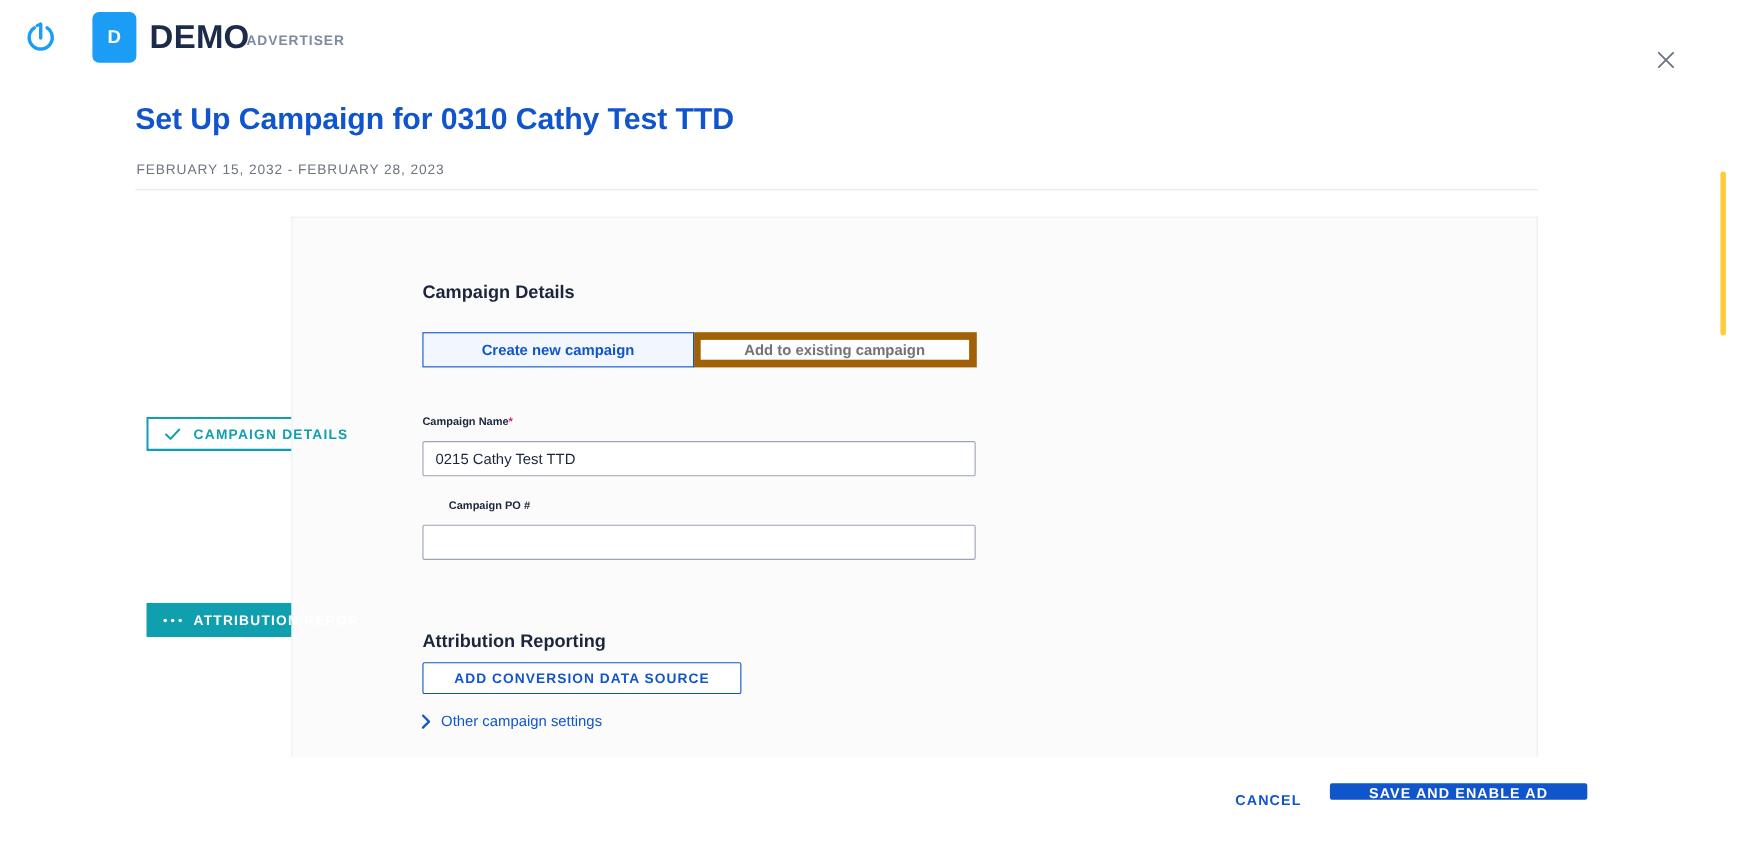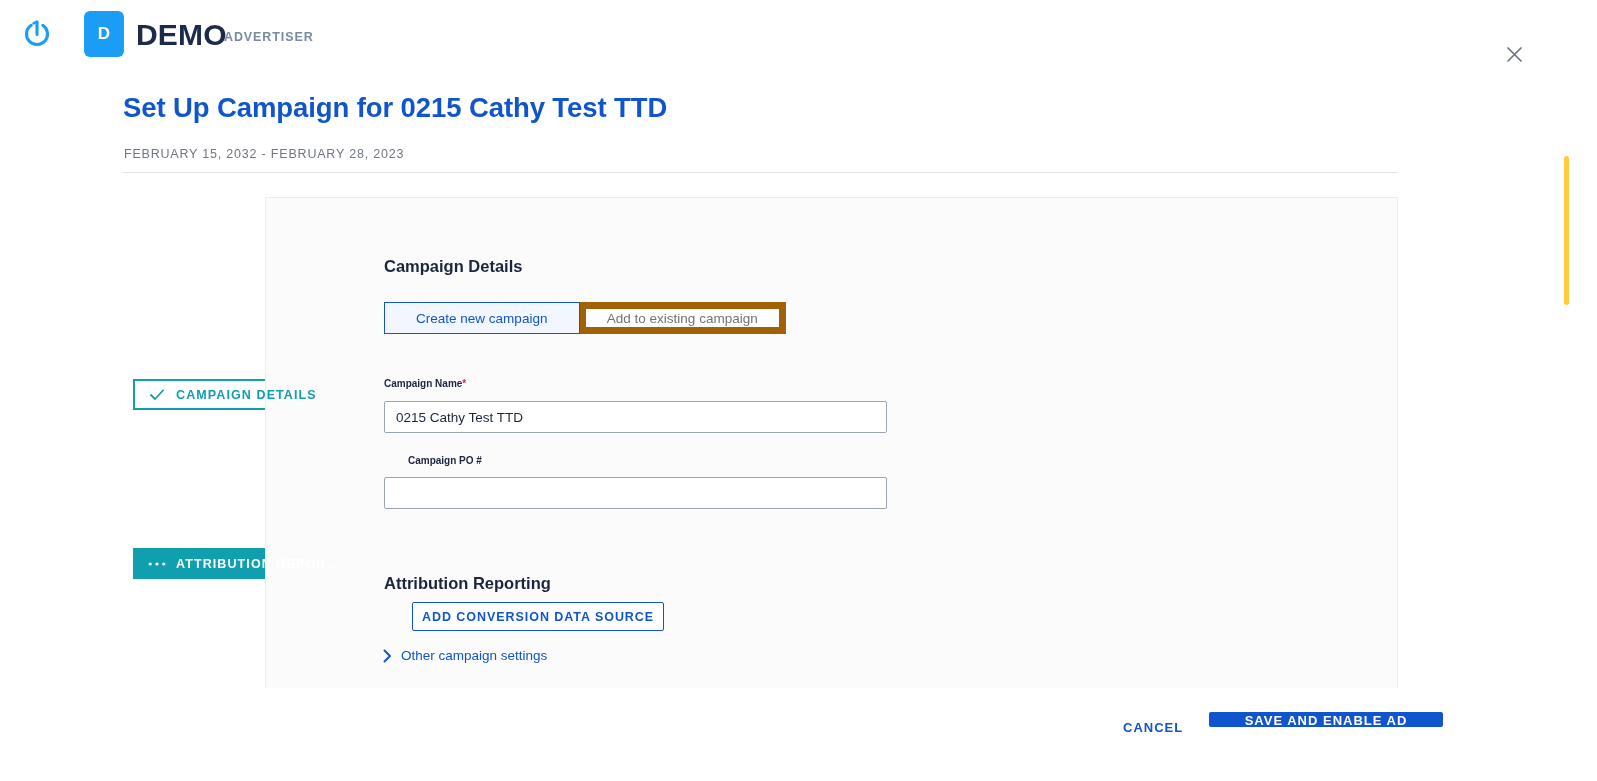--- a/index.html
+++ b/index.html
@@ -149,22 +149,23 @@
     font-weight: bold;
     color: #1b253c;
   }
   .title-campaign { left: 384px; top: 257px; }
   .title-attribution { left: 384px; top: 574px; }
 
   
   .segmented {
     position: absolute;
     left: 384px; top: 302px;
-    width: 402px; height: 32px;
-    display: flex;
+    width: 504px; height: 32px;
+    display: flex;
+    font-weight: bold;
   }
   .seg-btn {
     flex: 1;
     display: flex;
     align-items: center;
     justify-content: center;
     font-size: 13.5px;
     cursor: pointer;
     background: #ffffff;
     border: 7px solid #a16207;
@@ -203,31 +204,30 @@
     outline: none;
   }
   .input-name { top: 401px; }
   .input-po   { top: 477px; }
 
   
   .outline-btn {
     position: absolute;
     left: 384px; top: 602px;
     height: 29px;
-    padding: 0 9px;
+    padding: 0 28px;
     background: #ffffff;
     border: 1px solid #1155cc;
     border-radius: 2px;
     color: #1155cc;
     font-family: "Liberation Sans", sans-serif;
     font-size: 12.5px;
     font-weight: bold;
     letter-spacing: .95px;
     cursor: pointer;
-    margin-left: 28px;
   }
 
   
   .disclosure {
     position: absolute;
     left: 383px; top: 648px;
     display: flex;
     align-items: center;
     cursor: pointer;
     color: #1155cc;
@@ -297,21 +297,21 @@
     <div class="brand-name">DEMO</div>
     <div class="brand-sub">ADVERTISER</div>
 
     <div class="close-btn">
       <svg width="17" height="17" viewBox="0 0 17 17">
         <path d="M2 2 L15 15 M15 2 L2 15" stroke="#6b7488" stroke-width="1.7" stroke-linecap="round"></path>
       </svg>
     </div>
   </div>
 
-  <div class="page-title">Set Up Campaign for 0215 Cathy Test TTD</div>
+  <div class="page-title">Set Up Campaign for 0310 Cathy Test TTD</div>
   <div class="page-daterange">FEBRUARY 15, 2032 - FEBRUARY 28, 2023</div>
   <div class="header-rule"></div>
 
   <div class="step step-done">
     <svg class="arrow-svg" viewBox="0 0 212 31" preserveAspectRatio="none">
       <path d="M1,1 L196,1 L211,15.5 L196,30 L1,30 Z" fill="#ffffff" stroke="#0f9fae" stroke-width="2"></path>
     </svg>
     <span class="step-icon">
       <svg width="14" height="12" viewBox="0 0 14 12">
         <path d="M1 6 L5 10 L13 1.5" fill="none" stroke="#0f9fae" stroke-width="1.8" stroke-linecap="round" stroke-linejoin="round"></path>

